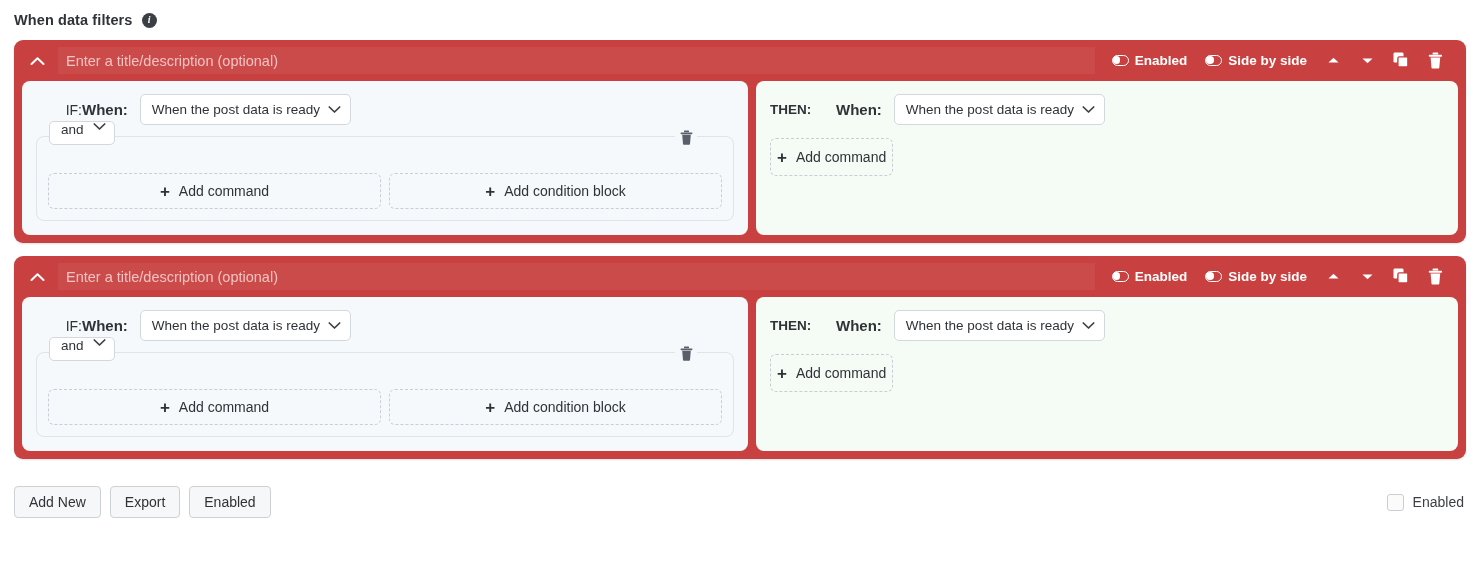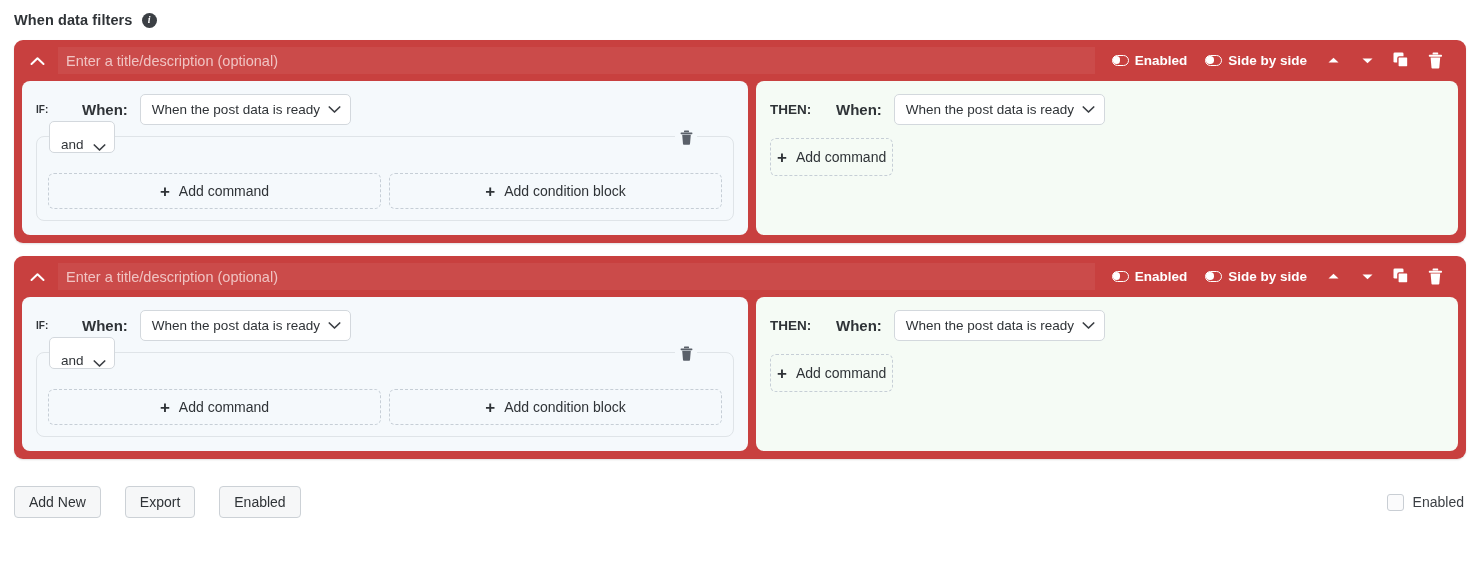--- a/index.html
+++ b/index.html
@@ -96,21 +96,21 @@
     padding: 0 8px;
   }
   .panel {
     border-radius: 8px;
     padding: 13px 14px 14px 14px;
   }
   .panel-if   { background: #f5f9fc; width: 726px; flex: 0 0 726px; }
   .panel-then { background: #f5fbf5; flex: 1 1 auto; }
 
   .row-when { display: flex; align-items: center; gap: 0; }
-  .lbl-if   { font-size: 10px; font-weight: bold; color: #2f3337; width: 46px; }
+  .lbl-if   { font-size: 14px; font-weight: normal; color: #2f3337; width: 46px; text-align: right; }
   .lbl-then { font-size: 13.5px; font-weight: bold; color: #2f3337; width: 66px; }
   .lbl-when { font-size: 15px; font-weight: bold; color: #2f3337; margin-right: 12px; }
 
   .select {
     display: inline-flex; align-items: center; justify-content: space-between;
     gap: 8px;
     height: 31px;
     background: #ffffff;
     border: 1px solid #d3d8dd;
     border-radius: 5px;
@@ -127,23 +127,23 @@
     margin-top: 11px;
     border: 1px solid #dfe4e8;
     border-radius: 8px;
     padding: 24px 11px 11px 11px;
   }
   .cond-chip {
     position: absolute; top: -16px; left: 12px;
     background: #ffffff;
     border: 1px solid #d3d8dd;
     border-radius: 5px;
-    height: 32px;
+    height: 24px;
     padding: 0 8px 0 11px;
-    display: inline-flex; align-items: flex-end; gap: 9px;
+    display: inline-flex; align-items: flex-start; gap: 9px;
     font-size: 13.5px; color: #2f3337;
     cursor: pointer;
   }
   .cond-trash {
     position: absolute; top: -11px; right: 36px;
     width: 22px; height: 22px;
     display: flex; align-items: center; justify-content: center;
     background: #f5f9fc;
     cursor: pointer;
   }
@@ -163,21 +163,21 @@
   .plus { font-size: 17px; font-weight: bold; line-height: 1; }
 
   .then-add { margin-top: 13px; }
   .then-add .dashed-btn { height: 38px; }
 
   
   .footer {
     display: flex; align-items: center; justify-content: space-between;
     padding: 6px 14px 0 14px;
   }
-  .footer-left { display: flex; gap: 24px; }
+  .footer-left { display: flex; gap: 9px; }
   .btn {
     height: 32px;
     padding: 0 14px;
     background: #f6f7f8;
     border: 1px solid #ccd1d6;
     border-radius: 4px;
     font-size: 14px; color: #2f3337;
     font-family: "Liberation Sans", sans-serif;
     cursor: pointer;
   }

